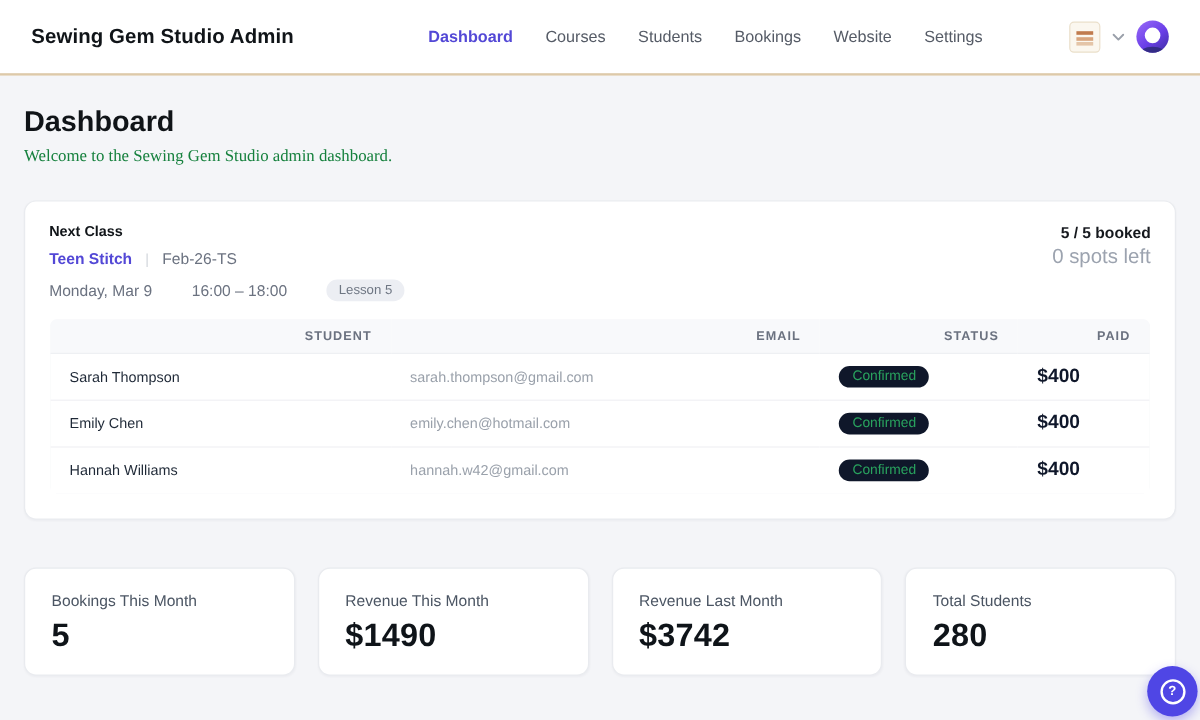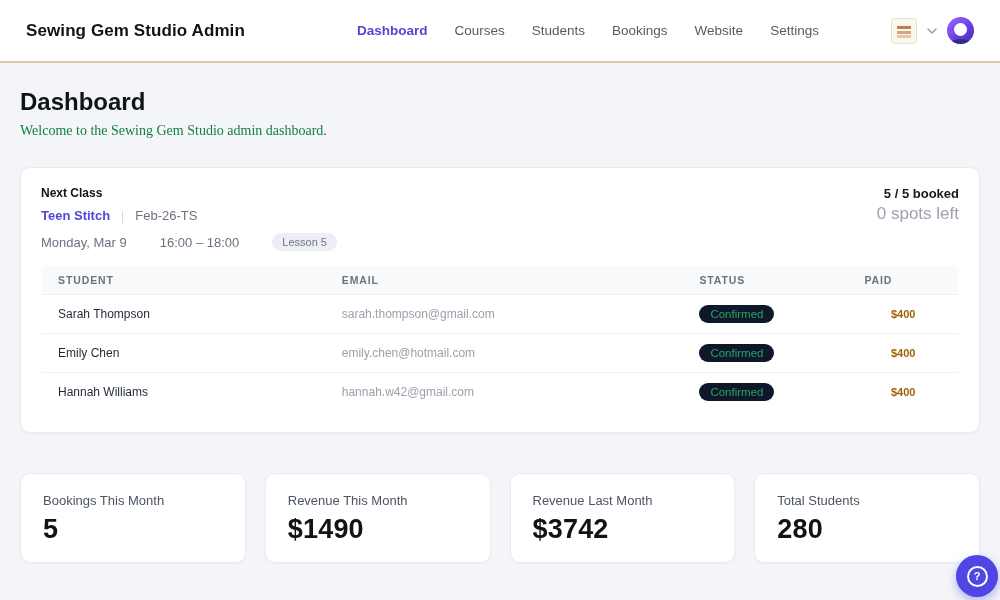--- a/index.html
+++ b/index.html
@@ -66,36 +66,36 @@
     background:#eceef3; color:#6e7683; font-size:11px; font-weight:500;
     padding:3px 10px; border-radius:999px;
   }
   .booked-col { text-align:right; }
   .booked { font-size:13px; font-weight:600; color:#15181d; }
   .spots { margin-top:3px; font-size:17px; color:#9ca3af; }
 
   
   .roster { margin-top:14px; width:100%; border-collapse:collapse; border:1px solid #eef0f3; border-radius:6px; overflow:hidden; }
   .roster thead th {
-    background:#f8f9fb; text-align:left; font-size:10.5px; font-weight:600;
+    background:#f8f9fb; text-align:right; font-size:10.5px; font-weight:600;
     color:#6b7280; letter-spacing:.9px; padding:8px 16px; border-bottom:1px solid #eef0f3;
   }
   .roster td { padding:10px 16px; font-size:12px; border-top:1px solid #f0f1f4; background:#fff; }
   .roster tr:first-child td { border-top:none; }
   .col-student { width:31%; }
   .col-email   { width:39%; }
   .col-status  { width:18%; }
   .col-paid    { width:12%; text-align:right; }
   td.cell-student { color:#1f2937; }
   td.cell-email { color:#9aa1ab; }
   .status-badge {
     display:inline-block; background:#0f172a; color:#29a35e;
     font-size:11.5px; font-weight:500; padding:3px 11px; border-radius:999px;
   }
-  td.cell-paid { text-align:center; color:#a16207; font-weight:600; font-size:11px; }
+  td.cell-paid { text-align:left; color:#0f172a; font-weight:600; font-size:16px; }
 
   
   .stats { margin-top:40px; display:grid; grid-template-columns:repeat(4,1fr); gap:19px; }
   .stat-card { padding:19px 22px; height:90px; }
   .stat-label { font-size:13px; color:#4b5563; }
   .stat-value { margin-top:6px; font-size:27px; font-weight:700; color:#0f1419; letter-spacing:.2px; }
   .help-fab {
     position:fixed; right:2px; bottom:3px; width:42px; height:42px; border-radius:50%;
     background:#4f46e5; border:none; cursor:pointer;
     display:flex; align-items:center; justify-content:center;

